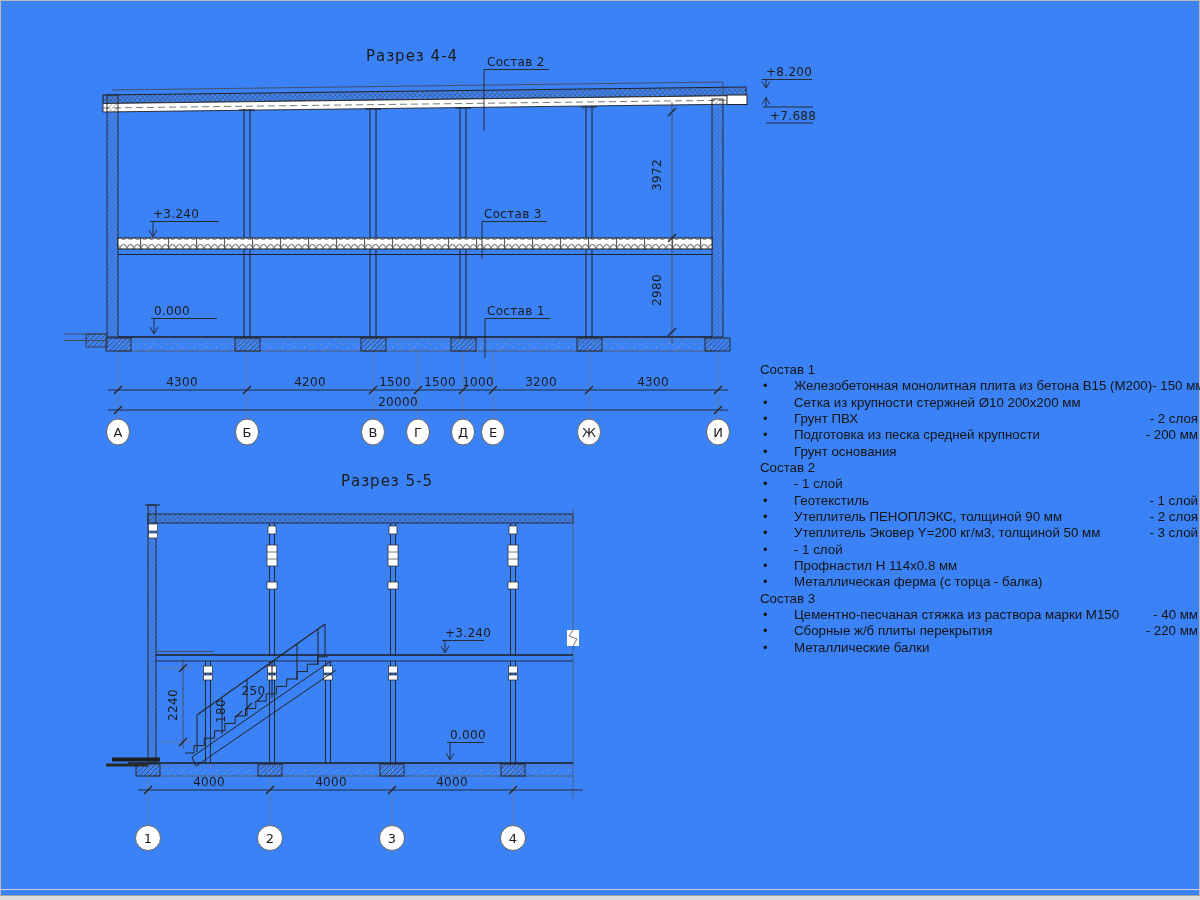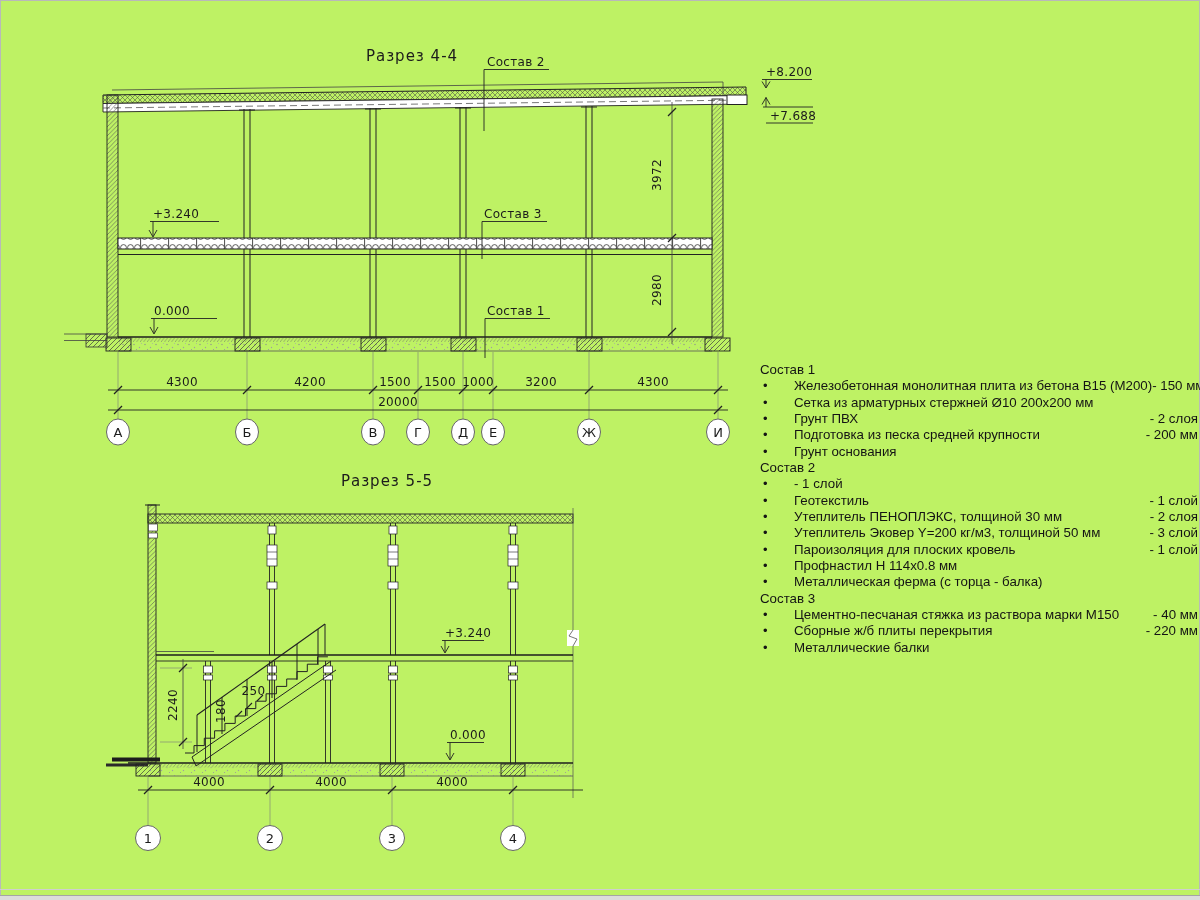--- a/index.html
+++ b/index.html
@@ -1,16 +1,16 @@
 <!DOCTYPE html>
 <html><head>
 <meta charset="utf-8">
 <style>
   html,body{margin:0;padding:0;background:#fff;width:1200px;height:900px;overflow:hidden;}
-  #page{position:relative;width:1200px;height:900px;background:#bef264;font-family:"Liberation Sans",sans-serif;}
+  #page{position:relative;width:1200px;height:900px;background:#3b82f6;font-family:"Liberation Sans",sans-serif;}
   .frame{position:absolute;inset:0;border:1px solid #b9b9b9;pointer-events:none;}
   .botline{position:absolute;left:0;top:889px;width:1200px;border-top:1px solid #cfcfcf;}
   .botedge{position:absolute;left:0;bottom:0;width:1200px;height:4px;background:#dcdcdc;border-top:1px solid #a5a5a5;}
   svg{position:absolute;left:0;top:0;}
   .cad{font-family:"DejaVu Sans",sans-serif;font-size:12px;fill:#1c1c1c;letter-spacing:.3px;}
   .cad-title{font-family:"DejaVu Sans",sans-serif;font-size:15px;fill:#1c1c1c;letter-spacing:1px;}
   .axis-letter{font-family:"DejaVu Sans",sans-serif;font-size:13px;fill:#1c1c1c;}
   #legend{position:absolute;left:760px;top:362px;width:439px;font-size:13.3px;line-height:16.33px;color:#141414;}
   .lrow{display:flex;align-items:baseline;}
   .bullet{width:31px;flex:0 0 31px;padding-left:3px;font-size:13px;}
@@ -414,21 +414,21 @@
   <div class="lrow lhead">
         <span class="ltxt">Состав 1</span>
       </div>
   <div class="lrow">
         <span class="bullet">•</span>
         <span class="ltxt">Железобетонная монолитная плита из бетона В15 (М200)</span>
         <span class="lval">-  150 мм</span>
       </div>
   <div class="lrow">
         <span class="bullet">•</span>
-        <span class="ltxt">Сетка из арматурных стержней Ø10 200х200 мм</span>
+        <span class="ltxt">Сетка из крупности стержней Ø10 200х200 мм</span>
         <span class="lval"></span>
       </div>
   <div class="lrow">
         <span class="bullet">•</span>
         <span class="ltxt">Грунт ПВХ</span>
         <span class="lval">-  2 слоя</span>
       </div>
   <div class="lrow">
         <span class="bullet">•</span>
         <span class="ltxt">Подготовка из песка средней крупности</span>
@@ -447,31 +447,30 @@
         <span class="bullet">•</span>
         <span class="lval">- 1 слой</span>
       </div>
   <div class="lrow">
         <span class="bullet">•</span>
         <span class="ltxt">Геотекстиль</span>
         <span class="lval">- 1 слой</span>
       </div>
   <div class="lrow">
         <span class="bullet">•</span>
-        <span class="ltxt">Утеплитель ПЕНОПЛЭКС, толщиной 30 мм</span>
+        <span class="ltxt">Утеплитель ПЕНОПЛЭКС, толщиной 90 мм</span>
         <span class="lval">- 2 слоя</span>
       </div>
   <div class="lrow">
         <span class="bullet">•</span>
         <span class="ltxt">Утеплитель Эковер Y=200 кг/м3, толщиной 50 мм</span>
         <span class="lval">- 3 слой</span>
       </div>
   <div class="lrow">
         <span class="bullet">•</span>
-        <span class="ltxt">Пароизоляция для плоских кровель</span>
         <span class="lval">- 1 слой</span>
       </div>
   <div class="lrow">
         <span class="bullet">•</span>
         <span class="ltxt">Профнастил Н 114х0.8 мм</span>
         <span class="lval"></span>
       </div>
   <div class="lrow">
         <span class="bullet">•</span>
         <span class="ltxt">Металлическая ферма (с торца - балка)</span>

